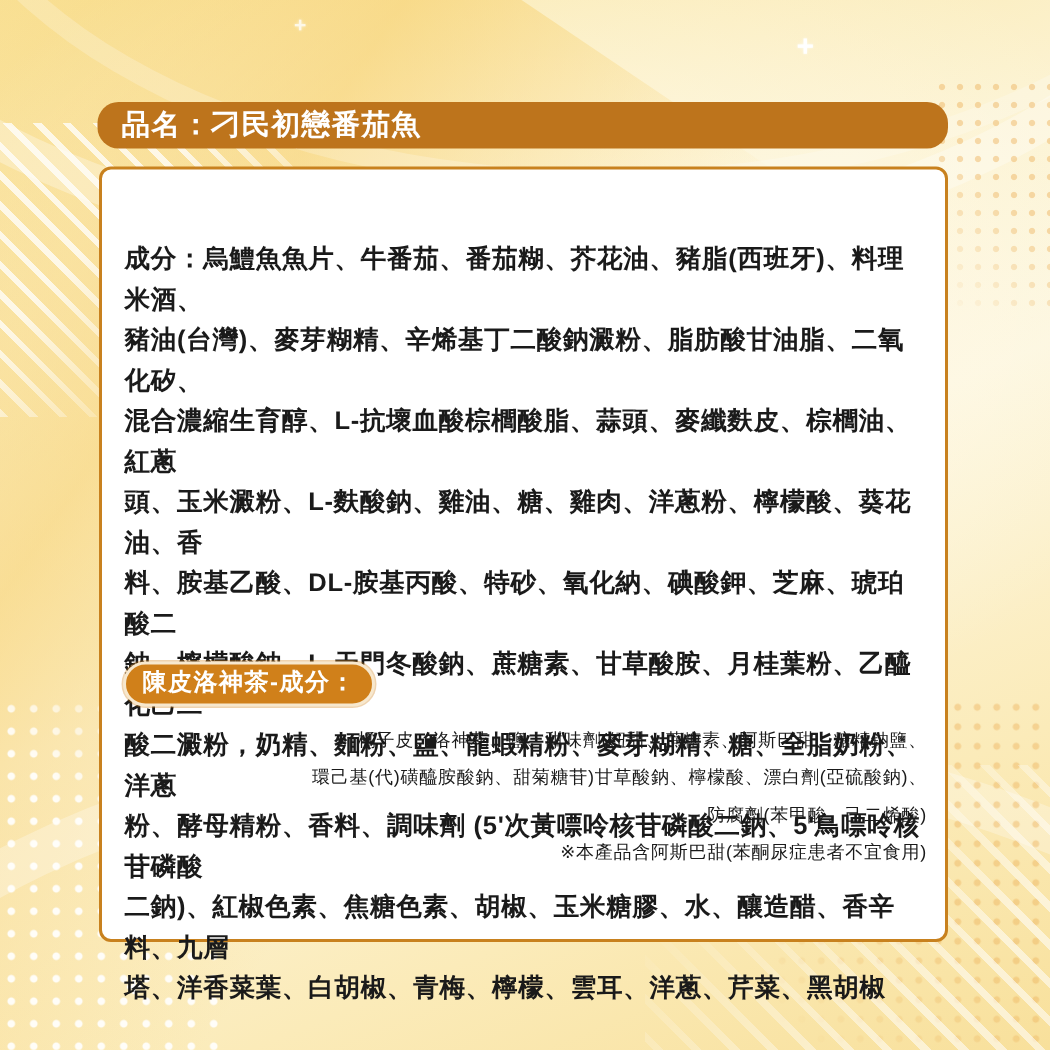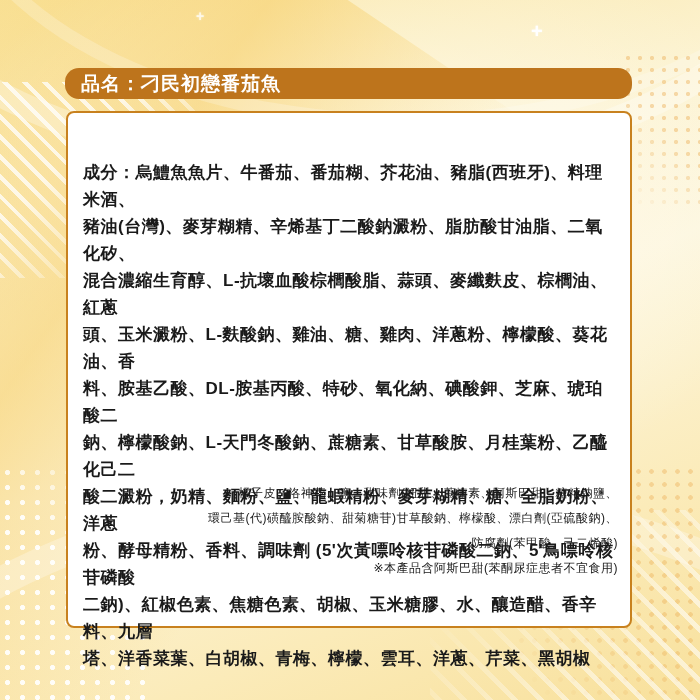--- a/index.html
+++ b/index.html
@@ -121,18 +121,21 @@
 
   <div class="title-badge">
     <span>品名：刁民初戀番茄魚</span>
   </div>
 
   <div class="card">
 
 
     <div class="para para-1">成分：烏鱧魚魚片、牛番茄、番茄糊、芥花油、豬脂(西班牙)、料理米酒、<br>豬油(台灣)、麥芽糊精、辛烯基丁二酸鈉澱粉、脂肪酸甘油脂、二氧化矽、<br>混合濃縮生育醇、L-抗壞血酸棕櫚酸脂、蒜頭、麥纖麩皮、棕櫚油、紅蔥<br>頭、玉米澱粉、L-麩酸鈉、雞油、糖、雞肉、洋蔥粉、檸檬酸、葵花油、香<br>料、胺基乙酸、DL-胺基丙酸、特砂、氧化納、碘酸鉀、芝麻、琥珀酸二<br>鈉、檸檬酸鈉、L-天門冬酸鈉、蔗糖素、甘草酸胺、月桂葉粉、乙醯化己二<br>酸二澱粉，奶精、麵粉、鹽、龍蝦精粉、麥芽糊精、糖、全脂奶粉、洋蔥<br>粉、酵母精粉、香料、調味劑 (5'次黃嘌呤核苷磷酸二鈉、5'鳥嘌呤核苷磷酸<br>二鈉)、紅椒色素、焦糖色素、胡椒、玉米糖膠、水、釀造醋、香辛料、九層<br>塔、洋香菜葉、白胡椒、青梅、檸檬、雲耳、洋蔥、芹菜、黑胡椒</div>
 
+    <div class="pill pill-2">
+      <span>陳皮洛神茶-成分：</span>
+    </div>
 
     <div class="para para-2">橘子皮、洛神花、鹽、甜味劑(紐甜、蔗糖素、阿斯巴甜、糖精鈉鹽、<br>環己基(代)磺醯胺酸鈉、甜菊糖苷)甘草酸鈉、檸檬酸、漂白劑(亞硫酸鈉)、<br>防腐劑(苯甲酸、己二烯酸)<br>※本產品含阿斯巴甜(苯酮尿症患者不宜食用)</div>
 
   </div>
 
 </div>
 
 </body></html>

